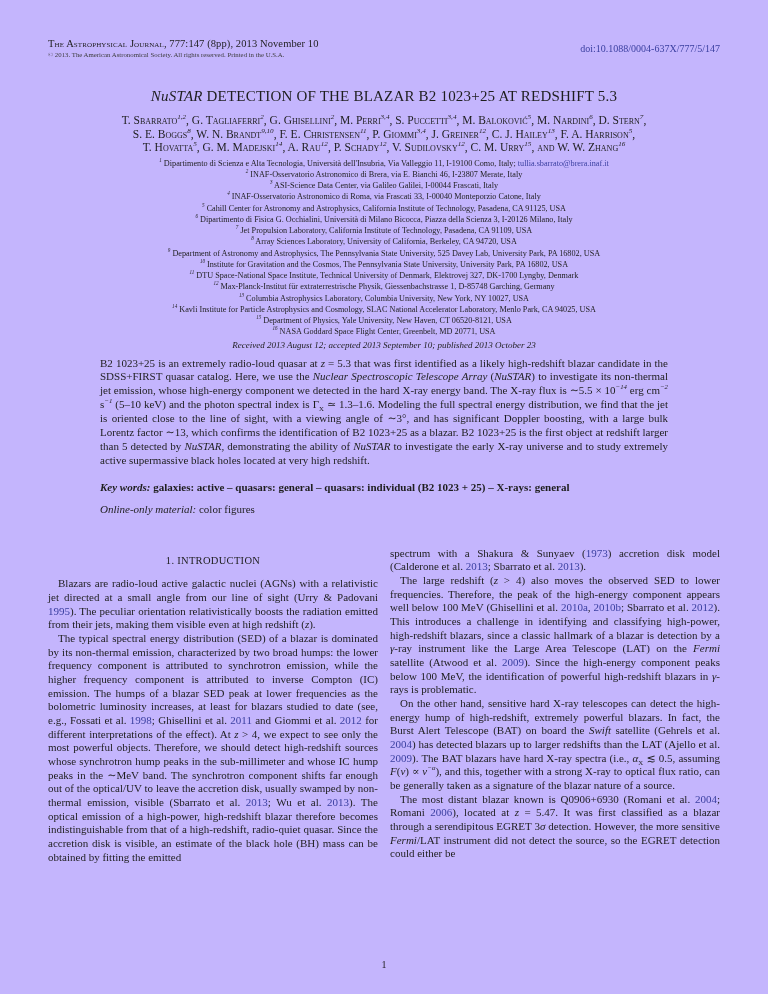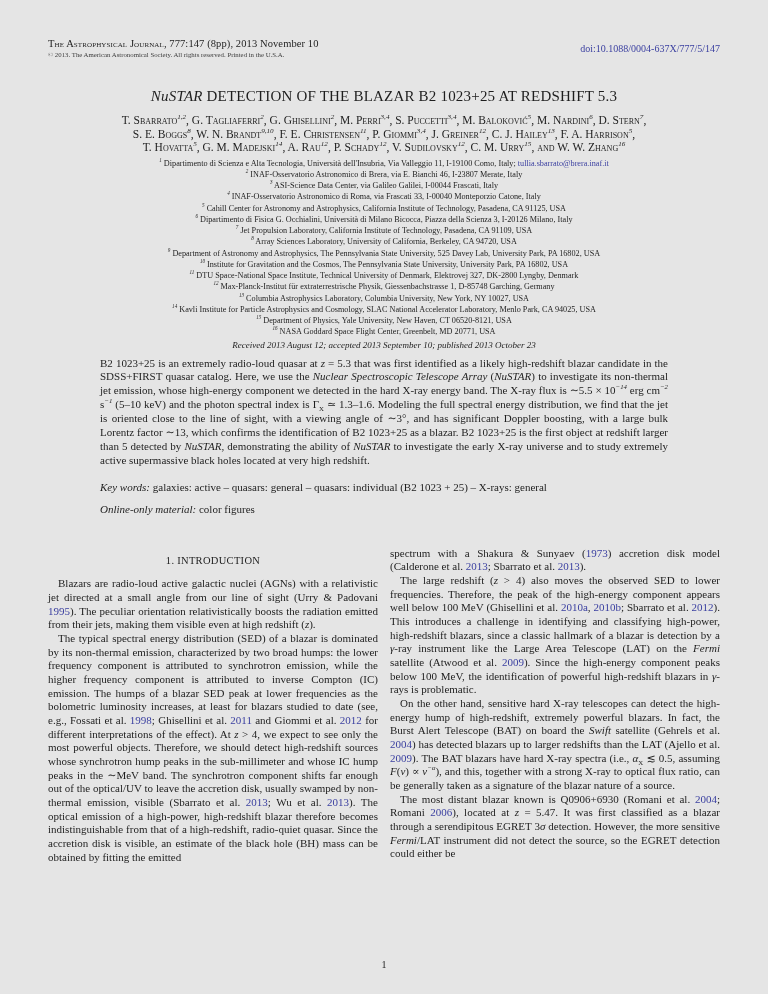--- a/index.html
+++ b/index.html
@@ -1,18 +1,18 @@
 <!DOCTYPE html>
 <html><head>
 <meta charset="utf-8">
 <style>
   html,body{margin:0;padding:0;background:#ffffff;}
   .page{
     width:768px;height:994px;box-sizing:border-box;position:relative;
-    background:#e5e5e5;color:#1e1e1e;
+    background:#c4b5fd;color:#1e1e1e;
     font-family:"Liberation Serif","DejaVu Serif",serif;
     padding:38px 48px 0 48px;overflow:hidden;
   }
   
   .rt-i{font-style:italic;}
   .rt-sc{font-variant:small-caps;}
   .rt-link{color:#3a3fa0;}
   .rt-sup{vertical-align:super;font-size:0.62em;line-height:0;font-style:italic;}
   .rt-sub{vertical-align:sub;font-size:0.62em;line-height:0;}
 
@@ -22,21 +22,21 @@
   .doi{font-size:10px;color:#3a3fa0;white-space:nowrap;}
 
   .title{margin:30px 0 0 0;text-align:center;font-size:15px;font-weight:normal;letter-spacing:0.2px;}
 
   .authors{margin-top:9px;text-align:center;font-variant:small-caps;font-size:11.5px;line-height:13.5px;}
   .affiliations{margin-top:3px;text-align:center;font-size:8.2px;line-height:11.25px;color:#1e1e1e;}
   .received{text-align:center;font-style:italic;font-size:9px;margin-top:2px;}
 
   .abstract-heading{text-align:center;font-size:11px;margin-top:15px;letter-spacing:0.4px;}
   .abstract-body{margin:7px 52px 0 52px;text-align:justify;font-size:11px;line-height:13.9px;}
-  .keywords{margin:13px 52px 0 52px;font-size:11px;line-height:13.5px;}
+  .keywords{margin:13px 52px 0 52px;font-size:11px;line-height:13.5px;font-weight:bold;}
   .online-material{margin:9px 52px 0 52px;font-size:11px;line-height:13.5px;}
 
   .columns{display:flex;gap:12px;margin-top:30px;}
   .col{flex:1;min-width:0;text-align:justify;font-size:11px;line-height:13.65px;}
   .section-heading{text-align:center;font-size:10.5px;font-weight:normal;margin:7px 0 10px 0;letter-spacing:0.3px;}
   .para{margin:0;}
   .para.indent{text-indent:10px;}
 
   .page-number{position:absolute;bottom:24px;left:0;right:0;text-align:center;font-size:10px;}
 </style>
@@ -67,21 +67,21 @@
     <div><span class="rt-sup">1</span><span> Dipartimento di Scienza e Alta Tecnologia, Università dell'Insubria, Via Valleggio 11, I-19100 Como, Italy; </span><span class="rt-link">tullia.sbarrato@brera.inaf.it</span></div>
     <div><span class="rt-sup">2</span><span> INAF-Osservatorio Astronomico di Brera, via E. Bianchi 46, I-23807 Merate, Italy</span></div>
     <div><span class="rt-sup">3</span><span> ASI-Science Data Center, via Galileo Galilei, I-00044 Frascati, Italy</span></div>
     <div><span class="rt-sup">4</span><span> INAF-Osservatorio Astronomico di Roma, via Frascati 33, I-00040 Monteporzio Catone, Italy</span></div>
     <div><span class="rt-sup">5</span><span> Cahill Center for Astronomy and Astrophysics, California Institute of Technology, Pasadena, CA 91125, USA</span></div>
     <div><span class="rt-sup">6</span><span> Dipartimento di Fisica G. Occhialini, Università di Milano Bicocca, Piazza della Scienza 3, I-20126 Milano, Italy</span></div>
     <div><span class="rt-sup">7</span><span> Jet Propulsion Laboratory, California Institute of Technology, Pasadena, CA 91109, USA</span></div>
     <div><span class="rt-sup">8</span><span> Array Sciences Laboratory, University of California, Berkeley, CA 94720, USA</span></div>
     <div><span class="rt-sup">9</span><span> Department of Astronomy and Astrophysics, The Pennsylvania State University, 525 Davey Lab, University Park, PA 16802, USA</span></div>
     <div><span class="rt-sup">10</span><span> Institute for Gravitation and the Cosmos, The Pennsylvania State University, University Park, PA 16802, USA</span></div>
-    <div><span class="rt-sup">11</span><span> DTU Space-National Space Institute, Technical University of Denmark, Elektrovej 327, DK-2800 Lyngby, Denmark</span></div>
+    <div><span class="rt-sup">11</span><span> DTU Space-National Space Institute, Technical University of Denmark, Elektrovej 327, DK-1700 Lyngby, Denmark</span></div>
     <div><span class="rt-sup">12</span><span> Max-Planck-Institut für extraterrestrische Physik, Giessenbachstrasse 1, D-85748 Garching, Germany</span></div>
     <div><span class="rt-sup">13</span><span> Columbia Astrophysics Laboratory, Columbia University, New York, NY 10027, USA</span></div>
     <div><span class="rt-sup">14</span><span> Kavli Institute for Particle Astrophysics and Cosmology, SLAC National Accelerator Laboratory, Menlo Park, CA 94025, USA</span></div>
     <div><span class="rt-sup">15</span><span> Department of Physics, Yale University, New Haven, CT 06520-8121, USA</span></div>
     <div><span class="rt-sup">16</span><span> NASA Goddard Space Flight Center, Greenbelt, MD 20771, USA</span></div>
   </div>
 
   <div class="received">Received 2013 August 12; accepted 2013 September 10; published 2013 October 23</div>
 
   <p class="abstract-body"><span>B2 1023+25 is an extremely radio-loud quasar at </span><span class="rt-i">z</span><span> = 5.3 that was first identified as a likely high-redshift blazar candidate in the SDSS+FIRST quasar catalog. Here, we use the </span><span class="rt-i">Nuclear Spectroscopic Telescope Array</span><span> (</span><span class="rt-i">NuSTAR</span><span>) to investigate its non-thermal jet emission, whose high-energy component we detected in the hard X-ray energy band. The X-ray flux is ∼5.5 × 10</span><span class="rt-sup">−14</span><span> erg cm</span><span class="rt-sup">−2</span><span> s</span><span class="rt-sup">−1</span><span> (5–10 keV) and the photon spectral index is Γ</span><span class="rt-sub">X</span><span> ≃ 1.3–1.6. Modeling the full spectral energy distribution, we find that the jet is oriented close to the line of sight, with a viewing angle of ∼3°, and has significant Doppler boosting, with a large bulk Lorentz factor ∼13, which confirms the identification of B2 1023+25 as a blazar. B2 1023+25 is the first object at redshift larger than 5 detected by </span><span class="rt-i">NuSTAR</span><span>, demonstrating the ability of </span><span class="rt-i">NuSTAR</span><span> to investigate the early X-ray universe and to study extremely active supermassive black holes located at very high redshift.</span></p>

